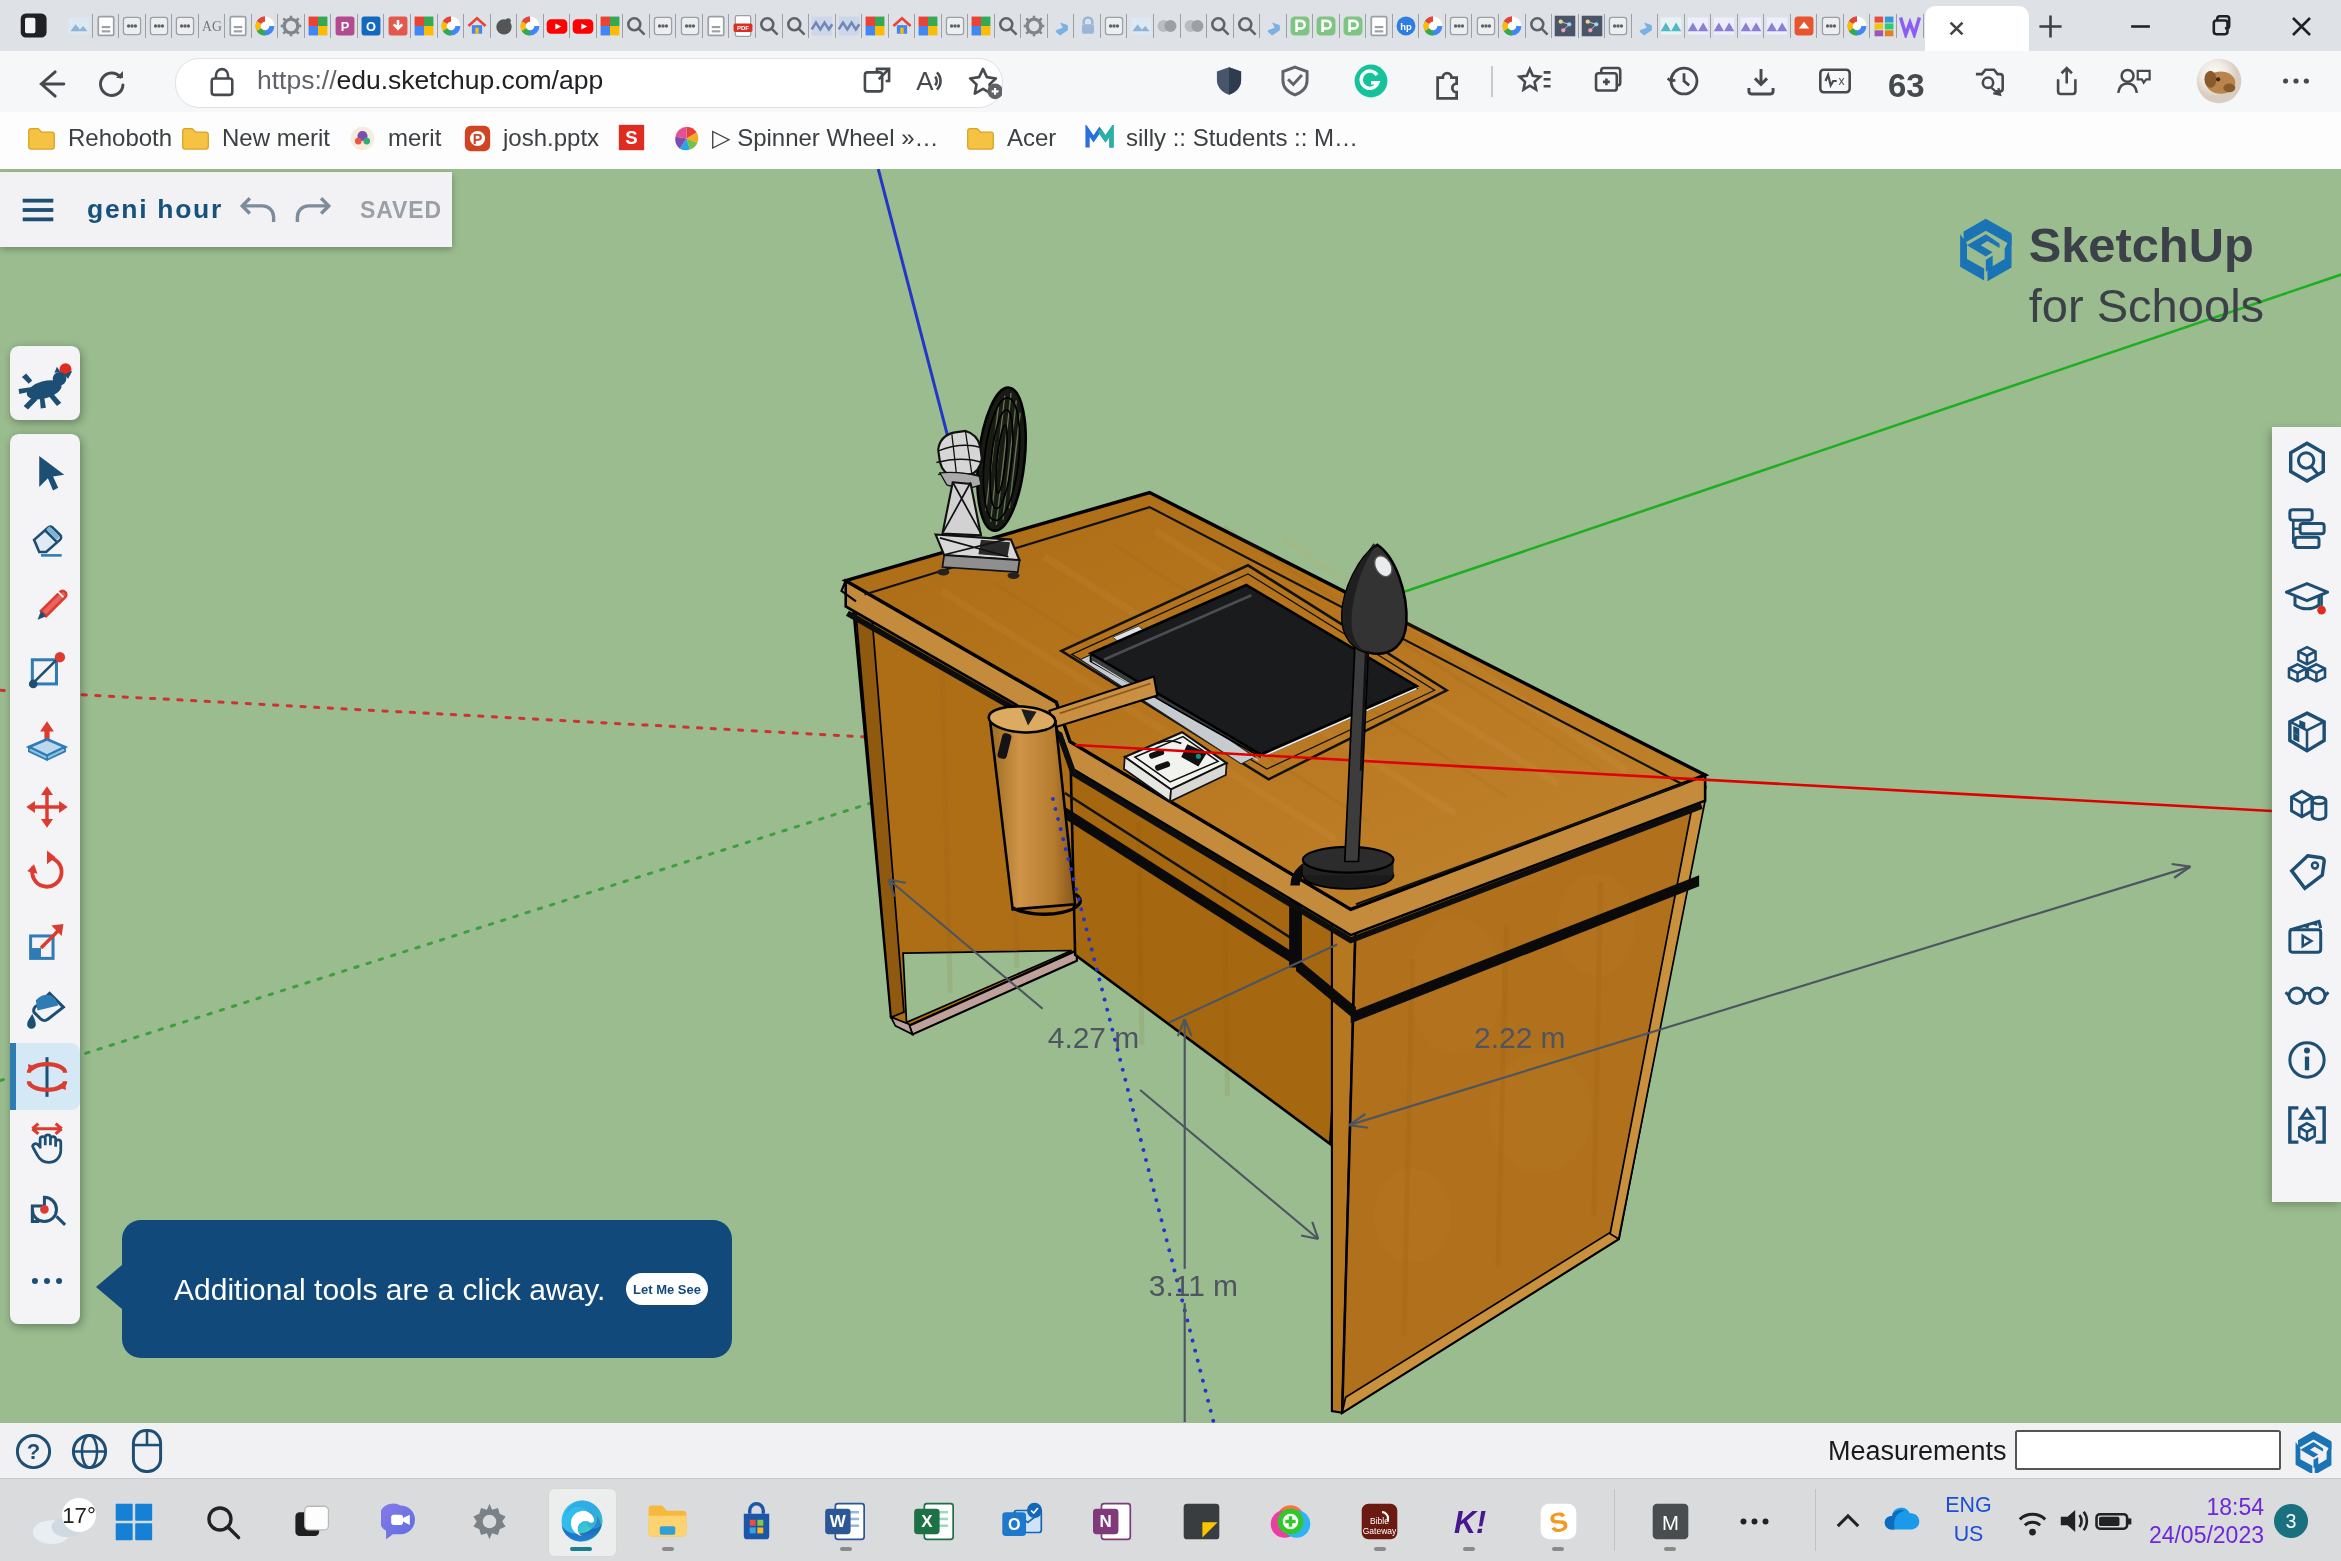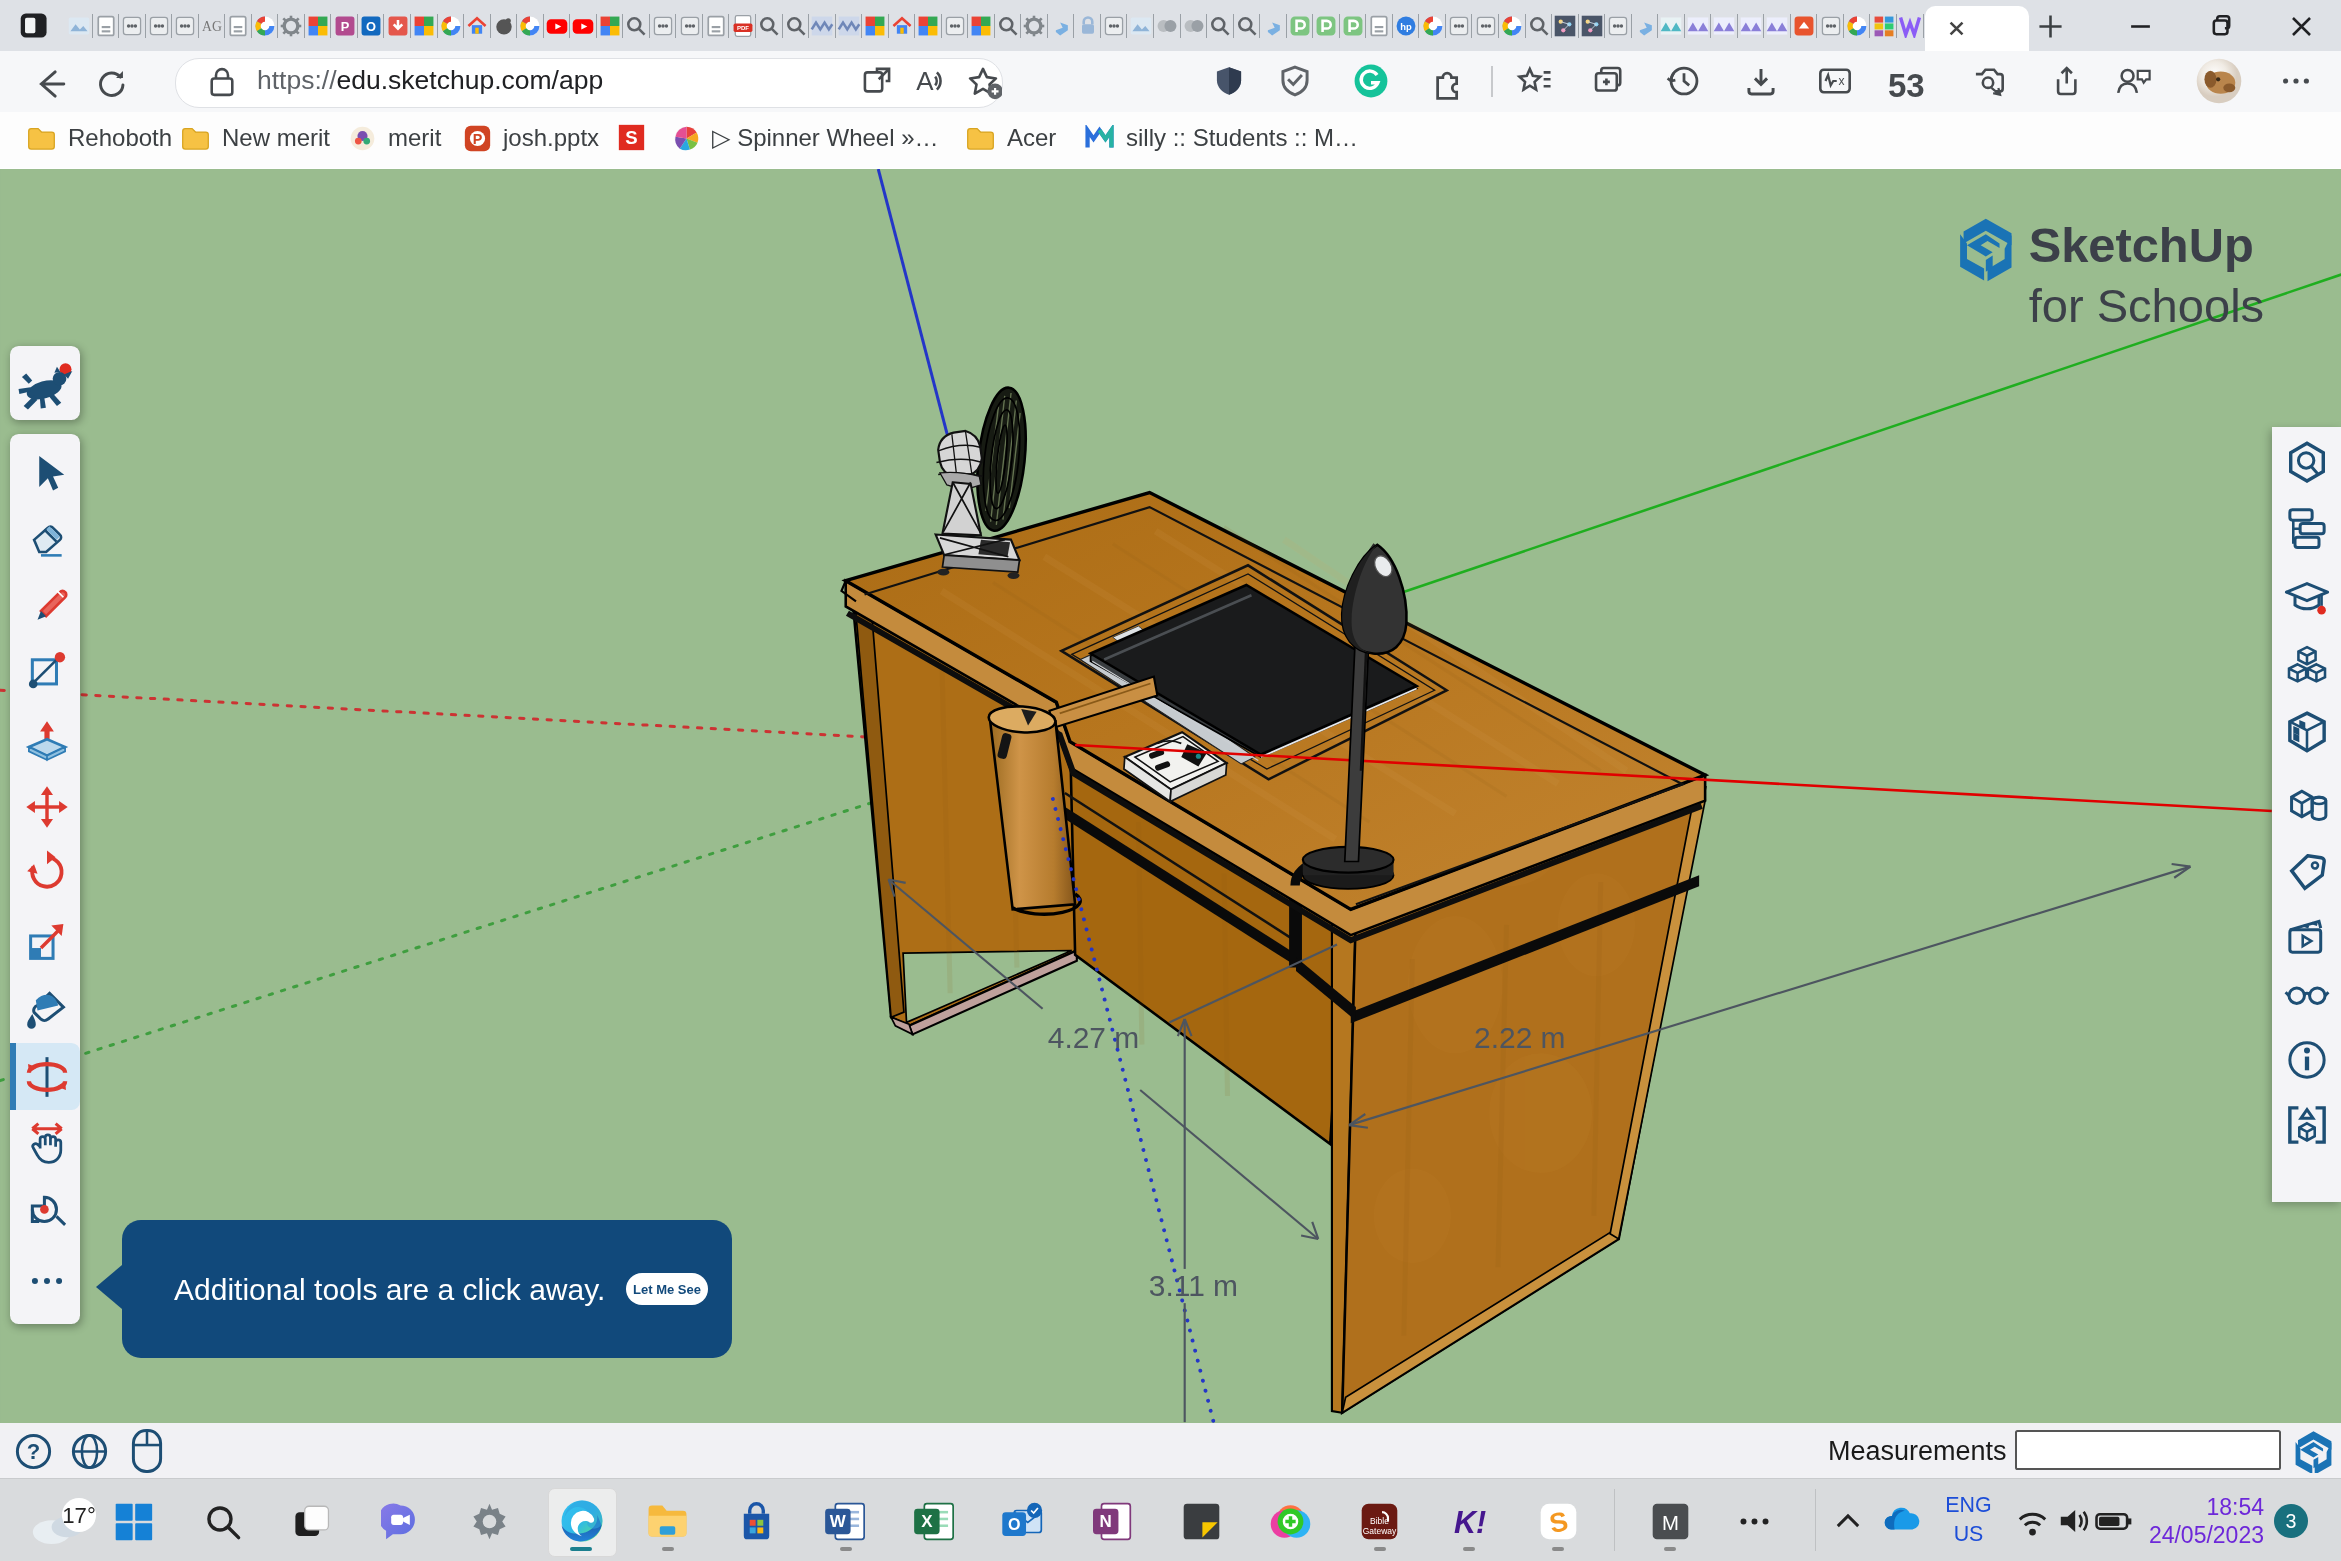--- a/index.html
+++ b/index.html
@@ -683,21 +683,21 @@
       <circle cx="22" cy="22" r="15" fill="none" stroke="#464a4e" stroke-width="3.2"></circle>
       <path d="M22 13v9l6 5" fill="none" stroke="#464a4e" stroke-width="3.2"></path>
       <path d="M7 22a15 15 0 0 1 3-9M7 22l-4-3m4 3l5-1" stroke="#464a4e" stroke-width="3.2" fill="none"></path>
     </svg><svg class="abs" style="left:1742px;top:11px" width="38" height="38" viewBox="0 0 44 44">
       <path d="M22 8v18m-7-7l7 7 7-7" stroke="#464a4e" stroke-width="3.4" fill="none"></path>
       <path d="M8 30v4a3 3 0 0 0 3 3h22a3 3 0 0 0 3-3v-4" stroke="#464a4e" stroke-width="3.4" fill="none"></path>
     </svg><svg class="abs" style="left:1816px;top:11px" width="38" height="38" viewBox="0 0 44 44">
       <rect x="5" y="9" width="34" height="26" rx="4" fill="none" stroke="#464a4e" stroke-width="3"></rect>
       <path d="M11 22l3-7 3 12 3-5h4" stroke="#464a4e" stroke-width="2.6" fill="none"></path>
       <text x="26" y="27" font-size="14" fill="#464a4e">x</text>
-    </svg><div class="abs" style="left:1888px;top:16.3px;font-size:33px;color:#464a4e;font-weight:bold">53</div><svg class="abs" style="left:1969px;top:11px" width="38" height="38" viewBox="0 0 44 44">
+    </svg><div class="abs" style="left:1888px;top:16.3px;font-size:33px;color:#464a4e;font-weight:bold">63</div><svg class="abs" style="left:1969px;top:11px" width="38" height="38" viewBox="0 0 44 44">
       <path d="M8 14h7l4-5h10l4 5h3a3 3 0 0 1 3 3v14a3 3 0 0 1-3 3h-5" fill="none" stroke="#464a4e" stroke-width="3"></path>
       <circle cx="22" cy="24" r="6" fill="none" stroke="#464a4e" stroke-width="3"></circle>
       <path d="M26 30l10 8m-2-8l2 8-8-2" stroke="#464a4e" stroke-width="2.6" fill="none"></path>
     </svg><svg class="abs" style="left:2046px;top:11px" width="38" height="38" viewBox="0 0 44 44">
       <path d="M14 20v14a3 3 0 0 0 3 3h14a3 3 0 0 0 3-3V20" fill="none" stroke="#464a4e" stroke-width="3"></path>
       <path d="M24 25V7m-6 6l6-6 6 6" stroke="#464a4e" stroke-width="3" fill="none"></path>
     </svg><svg class="abs" style="left:2114px;top:11px" width="39" height="38" viewBox="0 0 46 44">
       <circle cx="16" cy="16" r="7" fill="none" stroke="#464a4e" stroke-width="3"></circle>
       <path d="M5 36c1-7 5-11 11-11s10 4 11 11" fill="none" stroke="#464a4e" stroke-width="3"></path>
       <path d="M28 10h14v10h-4l-3 4-2-4h-5z" fill="#fff" stroke="#464a4e" stroke-width="2.6"></path>
@@ -953,20 +953,39 @@
 <path d="M1384,1190 l-8 20 m8 -20 l8 20"></path>
 <line x1="1366" y1="1194" x2="1562" y2="1103"></line>
 </g>
 <g font-size="35" fill="#4d5560">
 <text x="1224" y="1224">4.27 m</text>
 <text x="1722" y="1224">2.22 m</text>
 <text x="1342" y="1514">3.11 m</text>
 </g>
 </g>
     </svg>
+<div id="genibar">
+<svg class="abs" style="left:20.5px;top:25px" width="34" height="26" viewBox="0 0 40 30">
+        <g stroke="#1d4e74" stroke-width="4.5">
+          <line x1="2" y1="4" x2="38" y2="4"></line>
+          <line x1="2" y1="15" x2="38" y2="15"></line>
+          <line x1="2" y1="26" x2="38" y2="26"></line>
+        </g>
+      </svg>
+<div id="genititle">geni hour</div>
+<svg class="abs" style="left:238px;top:20.5px" width="39" height="36" viewBox="0 0 46 42">
+        <path d="M14 6L5 15l9 9" fill="none" stroke="#7d8c9a" stroke-width="4"></path>
+        <path d="M5 15h24a13 13 0 0 1 13 13v6" fill="none" stroke="#7d8c9a" stroke-width="4"></path>
+      </svg>
+<svg class="abs" style="left:294px;top:20.5px" width="39" height="36" viewBox="0 0 46 42">
+        <path d="M32 6l9 9-9 9" fill="none" stroke="#7d8c9a" stroke-width="4"></path>
+        <path d="M41 15H17A13 13 0 0 0 4 28v6" fill="none" stroke="#7d8c9a" stroke-width="4"></path>
+      </svg>
+<div id="saved">SAVED</div>
+</div>
 <div id="dogbtn"><svg width="70" height="74" viewBox="0 0 82 86">
 <circle cx="65" cy="27" r="7" fill="#e02b20"></circle>
 <g fill="#1d4e74">
 <ellipse cx="40" cy="51" rx="21" ry="10" transform="rotate(-16 40 51)"></ellipse>
 <circle cx="58" cy="38" r="8"></circle>
 <path d="M63 33l10 -4 -5 9z"></path>
 <path d="M52 31l3 -7 4 6z"></path>
 <path d="M50 55l10 11 -5 4 -9 -11z"></path>
 <path d="M40 59l2 13 -6 1 -1 -12z"></path>
 <path d="M28 58l-12 12 5 4 11 -11z"></path>

